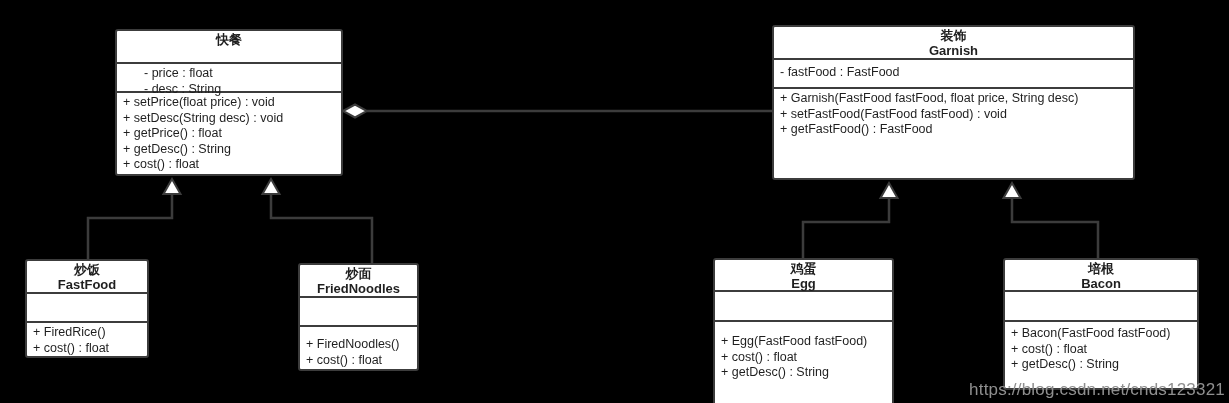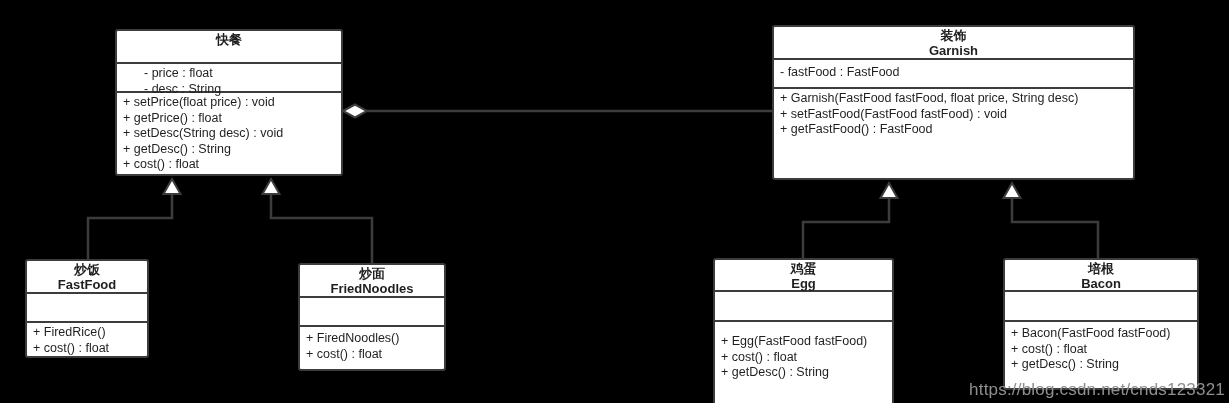--- a/index.html
+++ b/index.html
@@ -123,22 +123,22 @@
   <div class="uml-class" style="left:115px; top:29px; width:228px; height:147px;">
     <div class="title" style="height:33px;">
       <div>快餐</div>
     </div>
     <div class="compartment members attrs" style="height:29px;padding-left:27px;">
       <div>- price : float</div>
       <div>- desc : String</div>
     </div>
     <div class="members methods">
       <div>+ setPrice(float price) : void</div>
+      <div>+ setDesc(String desc) : void</div>
       <div>+ getPrice() : float</div>
-      <div>+ setDesc(String desc) : void</div>
       <div>+ getDesc() : String</div>
       <div>+ cost() : float</div>
     </div>
   </div>
 
   <div class="uml-class" style="left:772px; top:25px; width:363px; height:155px;">
     <div class="title" style="height:33px;">
       <div>装饰</div>
       <div>Garnish</div>
     </div>
@@ -157,27 +157,27 @@
       <div>炒饭</div>
       <div>FastFood</div>
     </div>
     <div class="compartment" style="height:29px;"></div>
     <div class="members methods">
       <div>+ FiredRice()</div>
       <div>+ cost() : float</div>
     </div>
   </div>
 
-  <div class="uml-class" style="left:298px; top:263px; width:148px; height:108px;">
+  <div class="uml-class" style="left:298px; top:263px; width:121px; height:108px;">
     <div class="title" style="height:33px;">
       <div>炒面</div>
       <div>FriedNoodles</div>
     </div>
     <div class="compartment" style="height:29px;"></div>
-    <div class="members methods" style="padding-top:4px;">
+    <div class="members methods" style="padding-top:10px;">
       <div>+ FiredNoodles()</div>
       <div>+ cost() : float</div>
     </div>
   </div>
 
   <div class="uml-class" style="left:713px; top:258px; width:181px; height:152px;">
     <div class="title" style="height:32px;">
       <div>鸡蛋</div>
       <div>Egg</div>
     </div>

